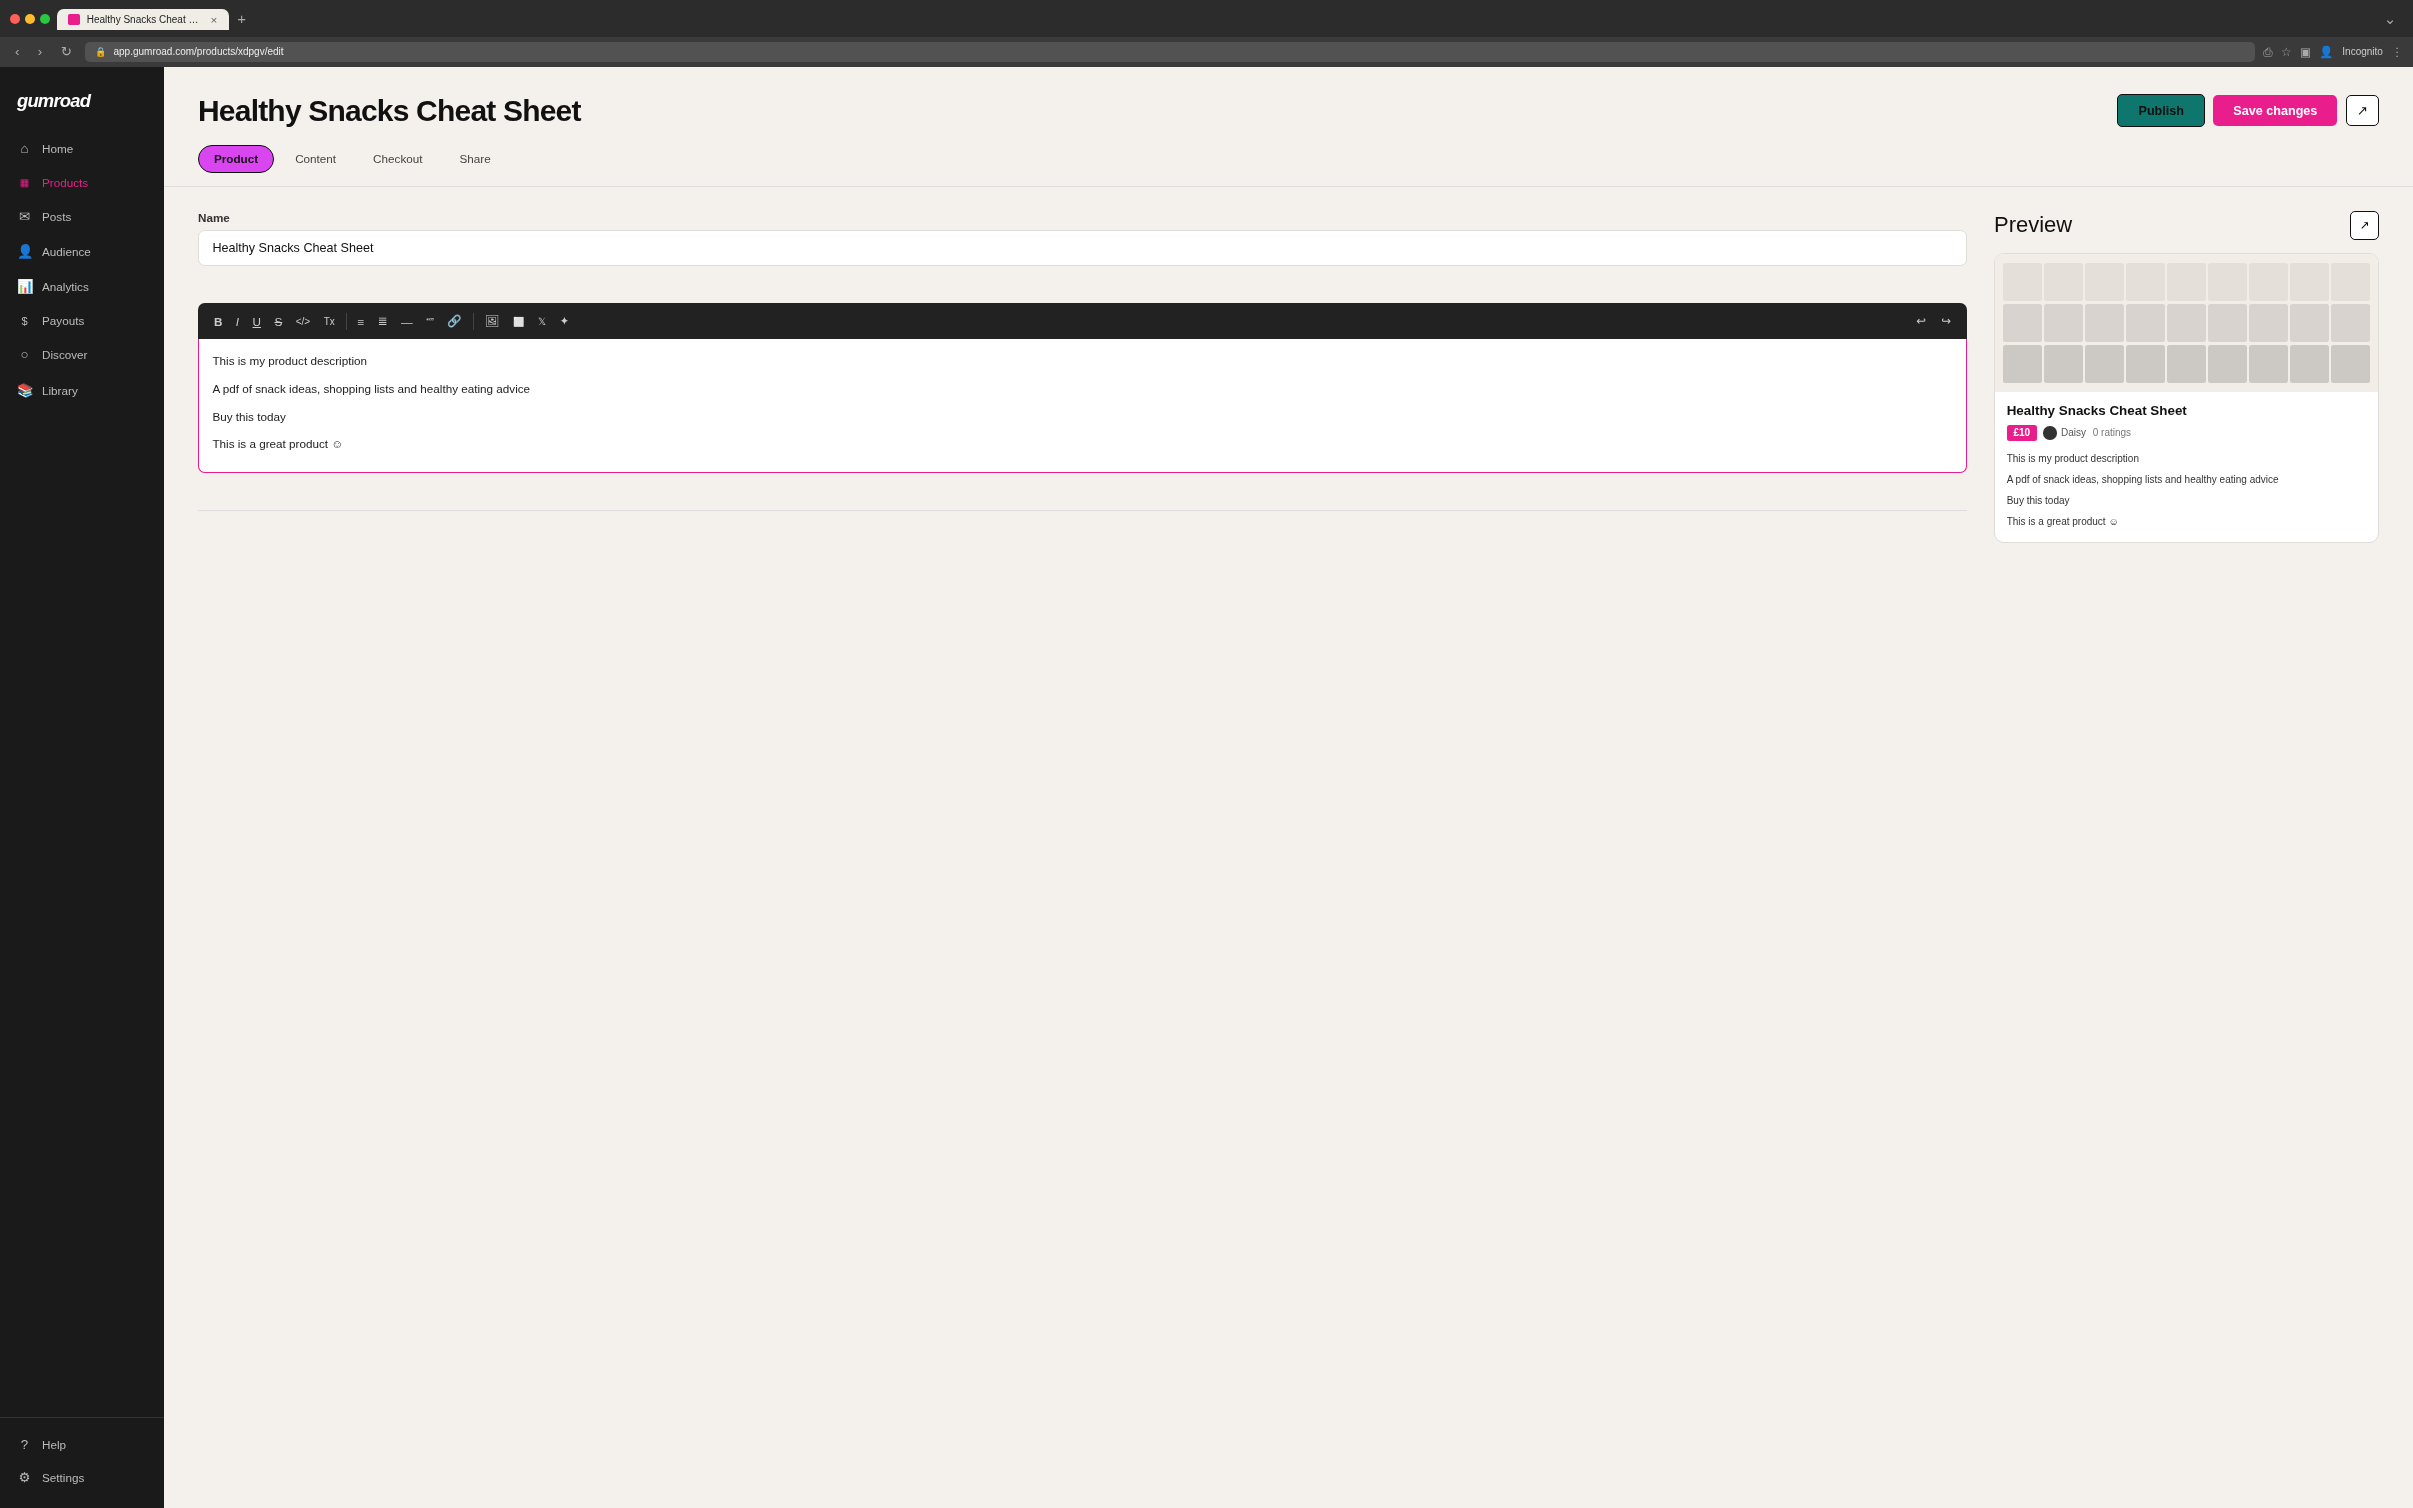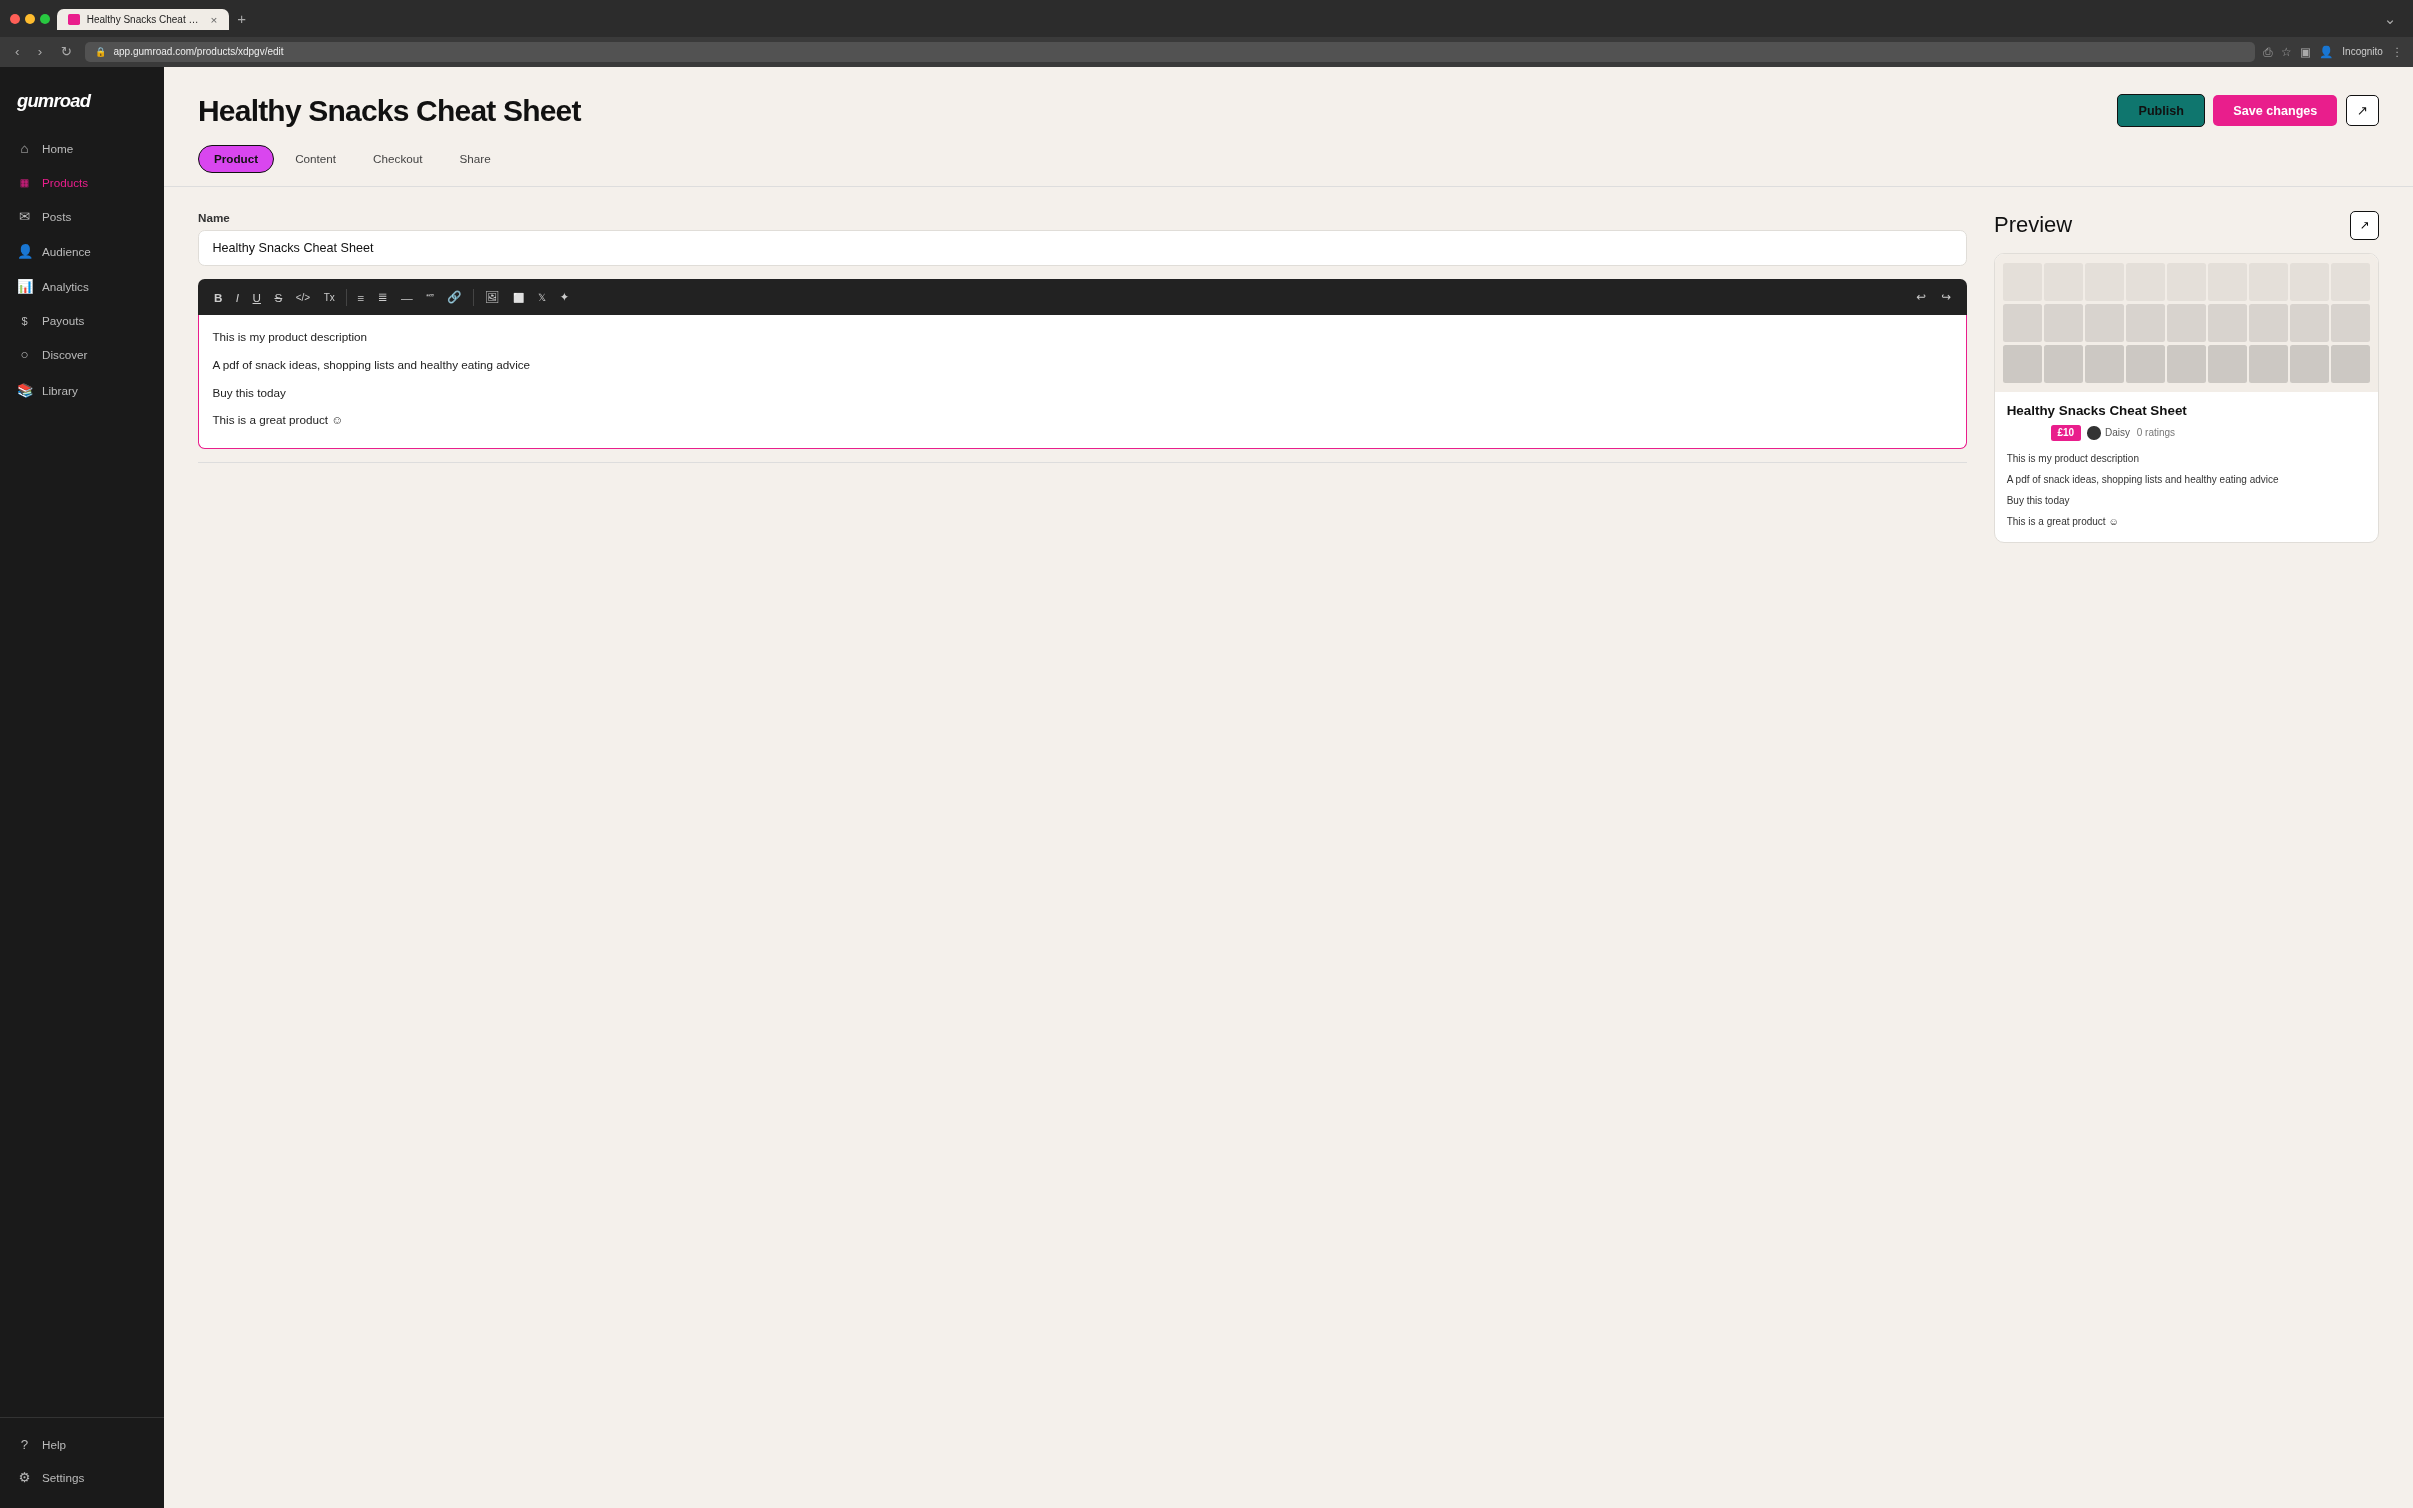--- a/index.html
+++ b/index.html
@@ -50,21 +50,21 @@
     .tabs-bar { padding: 17px 34px 0; display: flex; gap: 5px; }
     .tab-btn { padding: 6.7px 15px; border: 1.7px solid transparent; border-radius: 17px; background: none; cursor: pointer; font-size: 11.7px; font-weight: 500; color: #444; }
     .tab-btn.active { border-color: #111; background: #d946ef; color: #111; font-weight: 600; }
 
     .content-area { padding: 23.5px 34px; display: flex; gap: 27px; }
     .form-section { flex: 1; min-width: 0; }
 
     .field-label { font-size: 11.7px; font-weight: 600; color: #333; margin-bottom: 6.7px; }
     .text-input { width: 100%; border: 1.7px solid #e0ddd8; border-radius: 6.7px; padding: 10px 13.4px; font-size: 12.6px; color: #111; background: #fff; outline: none; }
 
-    .field-group { margin-bottom: 13px; }
+    .field-group { margin-bottom: 37px; }
 
     
     .editor-toolbar { background: #222; border-radius: 6.7px 6.7px 0 0; padding: 6.7px 10px; display: flex; align-items: center; gap: 1.7px; flex-wrap: wrap; }
     .editor-btn { background: none; border: none; color: #ccc; padding: 4.2px 5.9px; cursor: pointer; font-size: 11.7px; border-radius: 3.4px; }
     .editor-sep { width: 0.8px; height: 17px; background: #444; margin: 0 3.4px; }
     .editor-actions { margin-left: auto; display: flex; gap: 3.4px; }
 
     .editor-body { border: 1.7px solid #e91e8c; border-top: none; border-radius: 0 0 6.7px 6.7px; padding: 13.4px; background: #fff; min-height: 134px; }
     .editor-body p { margin-bottom: 10px; font-size: 11.7px; color: #222; line-height: 1.5; }
     .editor-body p:last-child { margin-bottom: 0; }
@@ -77,21 +77,21 @@
     .url-suffix { padding: 9.2px 11.7px; font-size: 11.7px; color: #111; }
 
     
     .preview-panel { width: 385px; flex-shrink: 0; }
     .preview-header { display: flex; align-items: center; justify-content: space-between; margin-bottom: 13.4px; }
     .preview-title { font-size: 22px; font-weight: 400; color: #111; }
     .preview-open-btn { border: 1.7px solid #111; background: #fff; padding: 6.7px 8.4px; border-radius: 5px; cursor: pointer; font-size: 11.7px; }
 
     .preview-card { background: #fff; border-radius: 10px; border: 0.8px solid #e0ddd8; overflow: hidden; }
     .preview-product-name { font-size: 13.4px; font-weight: 700; color: #111; margin-bottom: 6.7px; }
-    .preview-meta { display: flex; align-items: center; gap: 6.7px; margin-left: 44px; }
+    .preview-meta { display: flex; align-items: center; gap: 6.7px; }
     .price-badge { background: #e91e8c; color: #fff; padding: 2.5px 6.7px; border-radius: 2.5px; font-size: 10px; font-weight: 700; }
     .avatar-badge { display: flex; align-items: center; gap: 4.2px; font-size: 10px; color: #555; }
     .avatar-dot { width: 13.4px; height: 13.4px; border-radius: 50%; background: #333; }
     .ratings-text { font-size: 10px; color: #777; }
     .buy-btn { background: #111; color: #fff; border: none; padding: 8.4px 13.4px; border-radius: 5px; font-size: 11px; font-weight: 600; cursor: pointer; white-space: nowrap; }
 
     .preview-desc { font-size: 10px; color: #333; line-height: 1.6; }
     .preview-desc p { margin-bottom: 5px; }
     .preview-desc p:last-child { margin-bottom: 0; }
 

